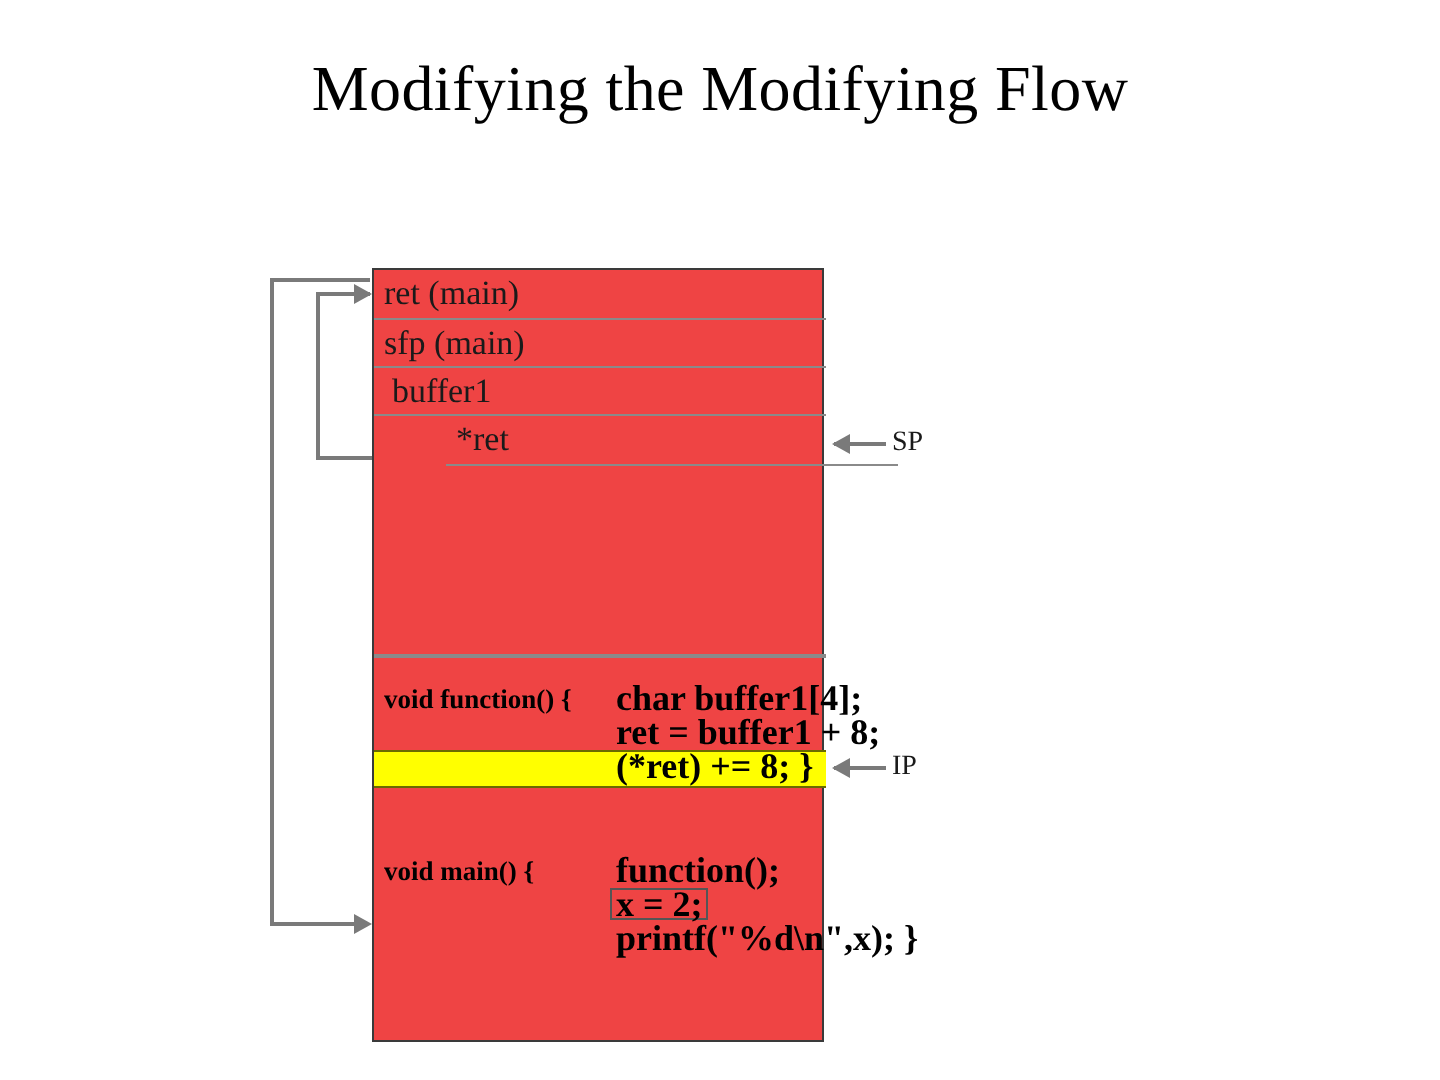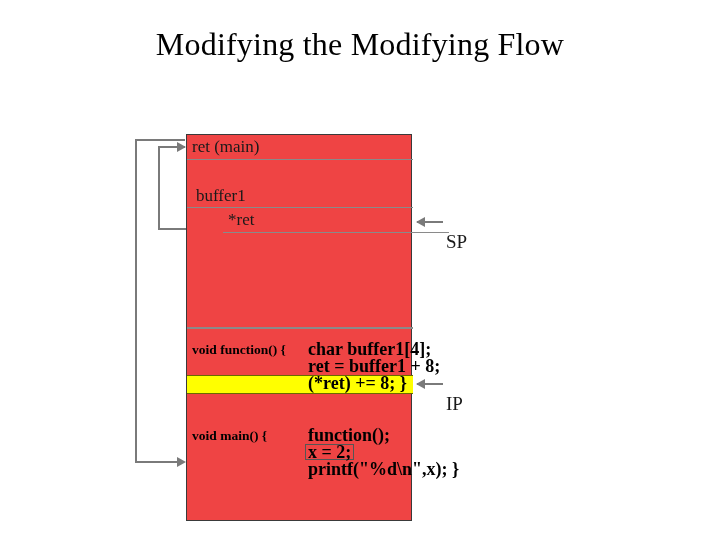--- a/index.html
+++ b/index.html
@@ -137,25 +137,24 @@
     margin-left: -3px;
     height: 16px;
     line-height: 15px;
     box-sizing: border-box;
   }
   .boxed-row { height: 17px; }
 
   
   .reg-label {
     position: absolute;
-    font-size: 19px;
+    font-size: 14px;
     line-height: 22px;
     white-space: nowrap;
     color: #1a1a1a;
-    margin-top: 20px;
   }
   .reg-arrow {
     position: absolute;
     height: 2px;
     background: #7a7a7a;
   }
   .reg-arrow::before {
     content: "";
     position: absolute;
     left: -1px;
@@ -210,20 +209,21 @@
 
   <div class="conn-line conn-h" id="inner-bot"></div>
   <div class="conn-line conn-v" id="inner-vert"></div>
   <div class="conn-line conn-h" id="inner-top"></div>
   <div class="conn-head" id="inner-head"></div>
 
   <div id="stack-box">
 
     <div class="stack-cell" id="cell-ret-main">ret (main)</div>
 
+    <div class="stack-cell" id="cell-sfp-main">sfp (main)</div>
 
     <div class="stack-cell" id="cell-buffer1">buffer1</div>
 
     <div class="stack-cell" id="cell-star-ret">*ret</div>
 
     <div id="empty-region"></div>
 
     <div id="code-region">
 
       <div id="highlight-band"></div>

